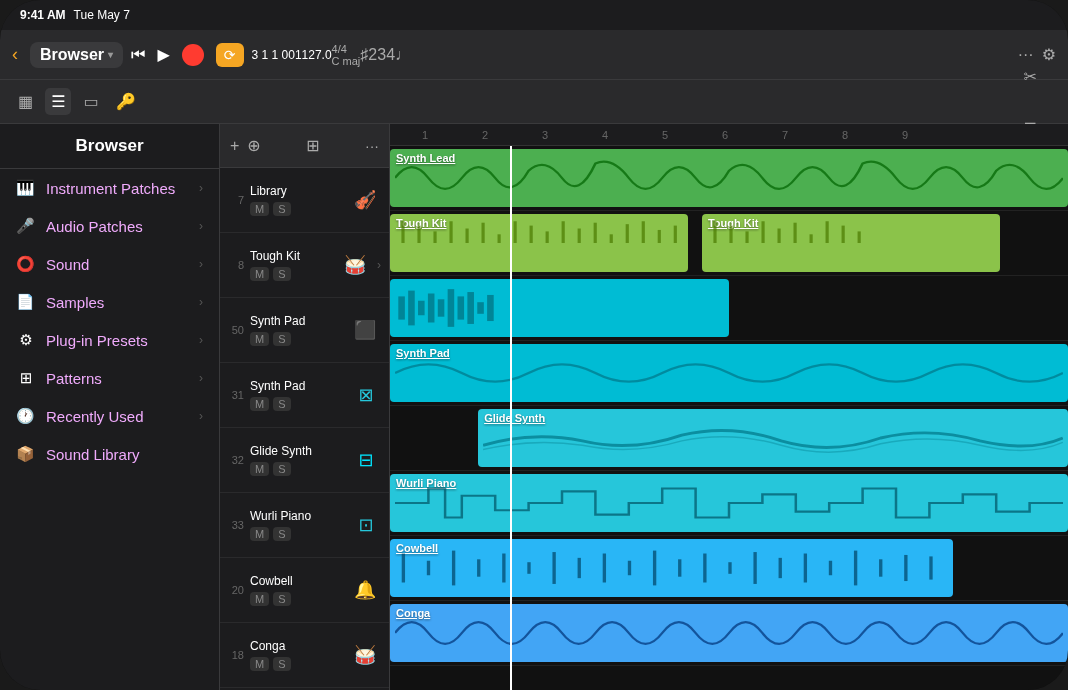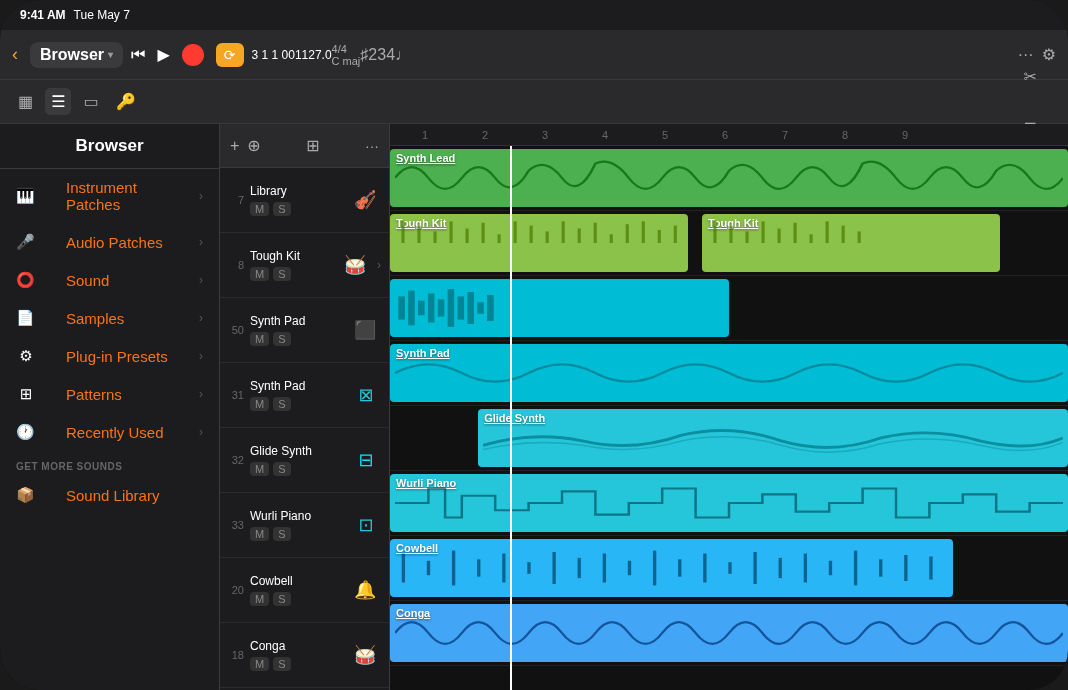--- a/index.html
+++ b/index.html
@@ -212,24 +212,23 @@
     }
     .sidebar-icon {
       width: 20px;
       display: flex;
       align-items: center;
       justify-content: center;
       color: #fff;
       font-size: 15px;
     }
     .sidebar-label {
-      color: #f97316;
+      color: #f0abfc;
       font-size: 15px;
       flex: 1;
-      margin-left: 20px;
     }
     .sidebar-chevron {
       color: #555;
       font-size: 12px;
     }
     
     .tracks-panel {
       width: 170px;
       background: #1c1c1e;
       border-right: 1px solid #3a3a3c;
@@ -495,21 +494,20 @@
           <span class="sidebar-label">Patterns</span>
           <span class="sidebar-chevron">›</span>
         </div>
 
         <div class="sidebar-item">
           <span class="sidebar-icon">🕐</span>
           <span class="sidebar-label">Recently Used</span>
           <span class="sidebar-chevron">›</span>
         </div>
 
-        <div class="section-label">GET MORE SOUNDS</div>
 
         <div class="sidebar-item">
           <span class="sidebar-icon">📦</span>
           <span class="sidebar-label">Sound Library</span>
         </div>
       </div>
 
       <div class="tracks-panel">
         <div class="tracks-toolbar">
           <span class="tracks-toolbar-icon">+</span>

